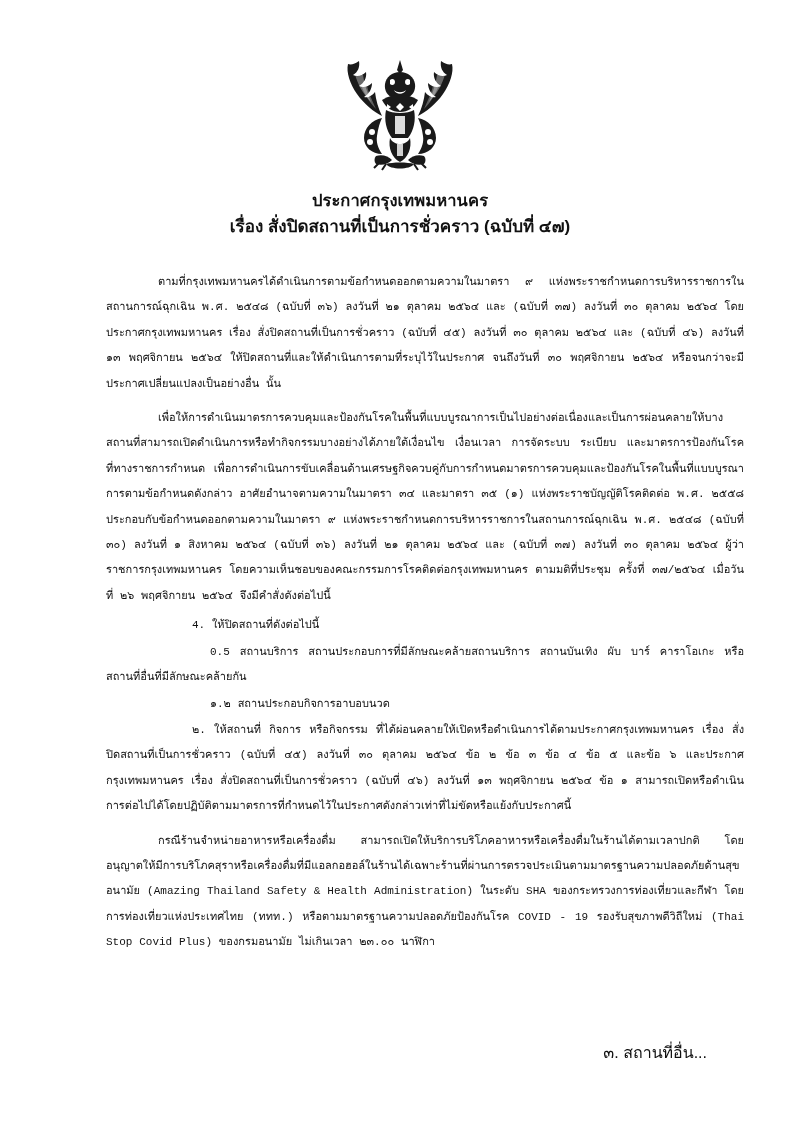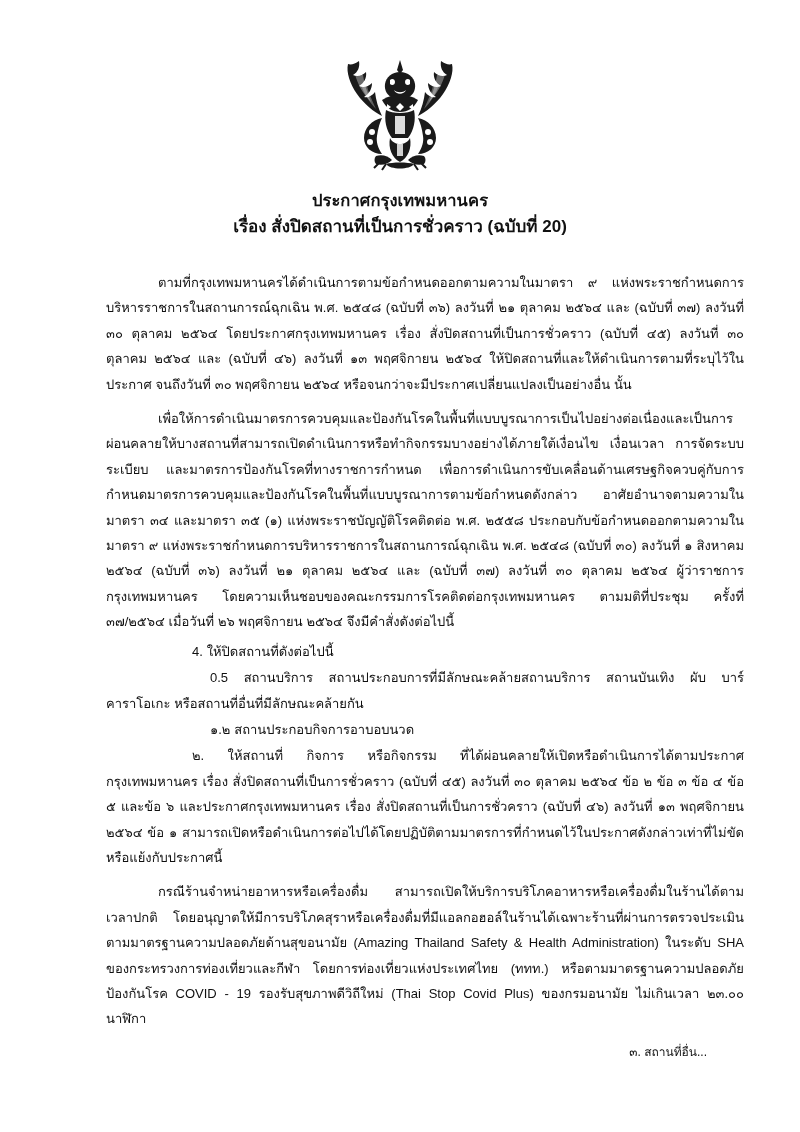--- a/index.html
+++ b/index.html
@@ -57,42 +57,43 @@
   }
 
   
   .body-text {
     position: absolute;
     top: 270px;
     left: 106px;
     width: 641px;
   }
   .para {
-    font-size: 13px;
+    font-size: 11px;
     line-height: 25.4px;
     text-align: justify;
     text-justify: inter-word;
     margin: 0 3px 1px 0;
     color: #101010;
     word-spacing: .2px;
+    font-family: Liberation Mono, monospace;
   }
   .para.indent { text-indent: 52px; }
   .para.indent-lg { text-indent: 86px; }
   .para.indent-xl { text-indent: 104px; }
   .para.gap { margin-top: 9px; }
   .para.gap-sm { margin-top: 4px; }
   .para.no-just { text-align: left; }
 
   .trailer {
     position: absolute;
     left: 106px;
     width: 641px;
     top: 1040px;
     text-align: right;
-    font-size: 12px;
+    font-size: 16px;
     line-height: 25.4px;
     color: #101010;
   }
   .trailer .inner { padding-right: 40px; }
 </style>
 </head>
 <body>
 
 <div class="page">
 
@@ -136,21 +137,21 @@
         <path d="M34 104 C40 102 46 104 50 108 C46 112 40 114 34 112 C32 110 32 106 34 104 Z"></path>
         <path d="M82 104 C76 102 70 104 66 108 C70 112 76 114 82 112 C84 110 84 106 82 104 Z"></path>
         <path d="M44 112 C50 110 66 110 72 112 C68 118 48 118 44 112 Z"></path>
         <path d="M38 110 L32 116 M44 112 L40 118 M78 110 L84 116 M72 112 L76 118" stroke="#1a1a1a" stroke-width="2" fill="none"></path>
       </g>
     </svg>
   </div>
 
   <div class="doc-head">
     <div class="doc-title">ประกาศกรุงเทพมหานคร</div>
-    <div class="doc-subtitle">เรื่อง  สั่งปิดสถานที่เป็นการชั่วคราว (ฉบับที่ 20)</div>
+    <div class="doc-subtitle">เรื่อง  สั่งปิดสถานที่เป็นการชั่วคราว (ฉบับที่ ๔๗)</div>
   </div>
 
   <div class="body-text">
     <p class="para indent">ตามที่กรุงเทพมหานครได้ดำเนินการตามข้อกำหนดออกตามความในมาตรา ๙ แห่งพระราชกำหนดการบริหารราชการในสถานการณ์ฉุกเฉิน พ.ศ. ๒๕๔๘ (ฉบับที่ ๓๖) ลงวันที่ ๒๑ ตุลาคม ๒๕๖๔ และ (ฉบับที่ ๓๗) ลงวันที่ ๓๐ ตุลาคม ๒๕๖๔ โดยประกาศกรุงเทพมหานคร เรื่อง สั่งปิดสถานที่เป็นการชั่วคราว (ฉบับที่ ๔๕) ลงวันที่ ๓๐ ตุลาคม ๒๕๖๔ และ (ฉบับที่ ๔๖) ลงวันที่ ๑๓ พฤศจิกายน ๒๕๖๔ ให้ปิดสถานที่และให้ดำเนินการตามที่ระบุไว้ในประกาศ จนถึงวันที่ ๓๐ พฤศจิกายน ๒๕๖๔ หรือจนกว่าจะมีประกาศเปลี่ยนแปลงเป็นอย่างอื่น นั้น</p>
     <p class="para indent gap">เพื่อให้การดำเนินมาตรการควบคุมและป้องกันโรคในพื้นที่แบบบูรณาการเป็นไปอย่างต่อเนื่องและเป็นการผ่อนคลายให้บางสถานที่สามารถเปิดดำเนินการหรือทำกิจกรรมบางอย่างได้ภายใต้เงื่อนไข เงื่อนเวลา การจัดระบบ ระเบียบ และมาตรการป้องกันโรคที่ทางราชการกำหนด เพื่อการดำเนินการขับเคลื่อนด้านเศรษฐกิจควบคู่กับการกำหนดมาตรการควบคุมและป้องกันโรคในพื้นที่แบบบูรณาการตามข้อกำหนดดังกล่าว อาศัยอำนาจตามความในมาตรา ๓๔ และมาตรา ๓๕ (๑) แห่งพระราชบัญญัติโรคติดต่อ พ.ศ. ๒๕๕๘ ประกอบกับข้อกำหนดออกตามความในมาตรา ๙ แห่งพระราชกำหนดการบริหารราชการในสถานการณ์ฉุกเฉิน พ.ศ. ๒๕๔๘ (ฉบับที่ ๓๐) ลงวันที่ ๑ สิงหาคม ๒๕๖๔ (ฉบับที่ ๓๖) ลงวันที่ ๒๑ ตุลาคม ๒๕๖๔ และ (ฉบับที่ ๓๗) ลงวันที่ ๓๐ ตุลาคม ๒๕๖๔ ผู้ว่าราชการกรุงเทพมหานคร โดยความเห็นชอบของคณะกรรมการโรคติดต่อกรุงเทพมหานคร ตามมติที่ประชุม ครั้งที่ ๓๗/๒๕๖๔ เมื่อวันที่ ๒๖ พฤศจิกายน ๒๕๖๔ จึงมีคำสั่งดังต่อไปนี้</p>
     <p class="para indent-lg gap-sm no-just">4. ให้ปิดสถานที่ดังต่อไปนี้</p>
     <p class="para indent-xl">0.5 สถานบริการ สถานประกอบการที่มีลักษณะคล้ายสถานบริการ สถานบันเทิง ผับ บาร์ คาราโอเกะ หรือสถานที่อื่นที่มีลักษณะคล้ายกัน</p>
     <p class="para indent-xl no-just">๑.๒ สถานประกอบกิจการอาบอบนวด</p>
     <p class="para indent-lg">๒. ให้สถานที่ กิจการ หรือกิจกรรม ที่ได้ผ่อนคลายให้เปิดหรือดำเนินการได้ตามประกาศกรุงเทพมหานคร เรื่อง สั่งปิดสถานที่เป็นการชั่วคราว (ฉบับที่ ๔๕) ลงวันที่ ๓๐ ตุลาคม ๒๕๖๔ ข้อ ๒ ข้อ ๓ ข้อ ๔  ข้อ ๕ และข้อ ๖ และประกาศกรุงเทพมหานคร เรื่อง สั่งปิดสถานที่เป็นการชั่วคราว (ฉบับที่  ๔๖) ลงวันที่ ๑๓ พฤศจิกายน ๒๕๖๔ ข้อ ๑ สามารถเปิดหรือดำเนินการต่อไปได้โดยปฏิบัติตามมาตรการที่กำหนดไว้ในประกาศดังกล่าวเท่าที่ไม่ขัดหรือแย้งกับประกาศนี้</p>
     <p class="para indent gap">กรณีร้านจำหน่ายอาหารหรือเครื่องดื่ม สามารถเปิดให้บริการบริโภคอาหารหรือเครื่องดื่มในร้านได้ตามเวลาปกติ โดยอนุญาตให้มีการบริโภคสุราหรือเครื่องดื่มที่มีแอลกอฮอล์ในร้านได้เฉพาะร้านที่ผ่านการตรวจประเมินตามมาตรฐานความปลอดภัยด้านสุขอนามัย (Amazing Thailand Safety &amp; Health Administration) ในระดับ SHA ของกระทรวงการท่องเที่ยวและกีฬา โดยการท่องเที่ยวแห่งประเทศไทย (ททท.) หรือตามมาตรฐานความปลอดภัยป้องกันโรค COVID - 19 รองรับสุขภาพดีวิถีใหม่ (Thai Stop Covid Plus) ของกรมอนามัย ไม่เกินเวลา ๒๓.๐๐ นาฬิกา</p>

